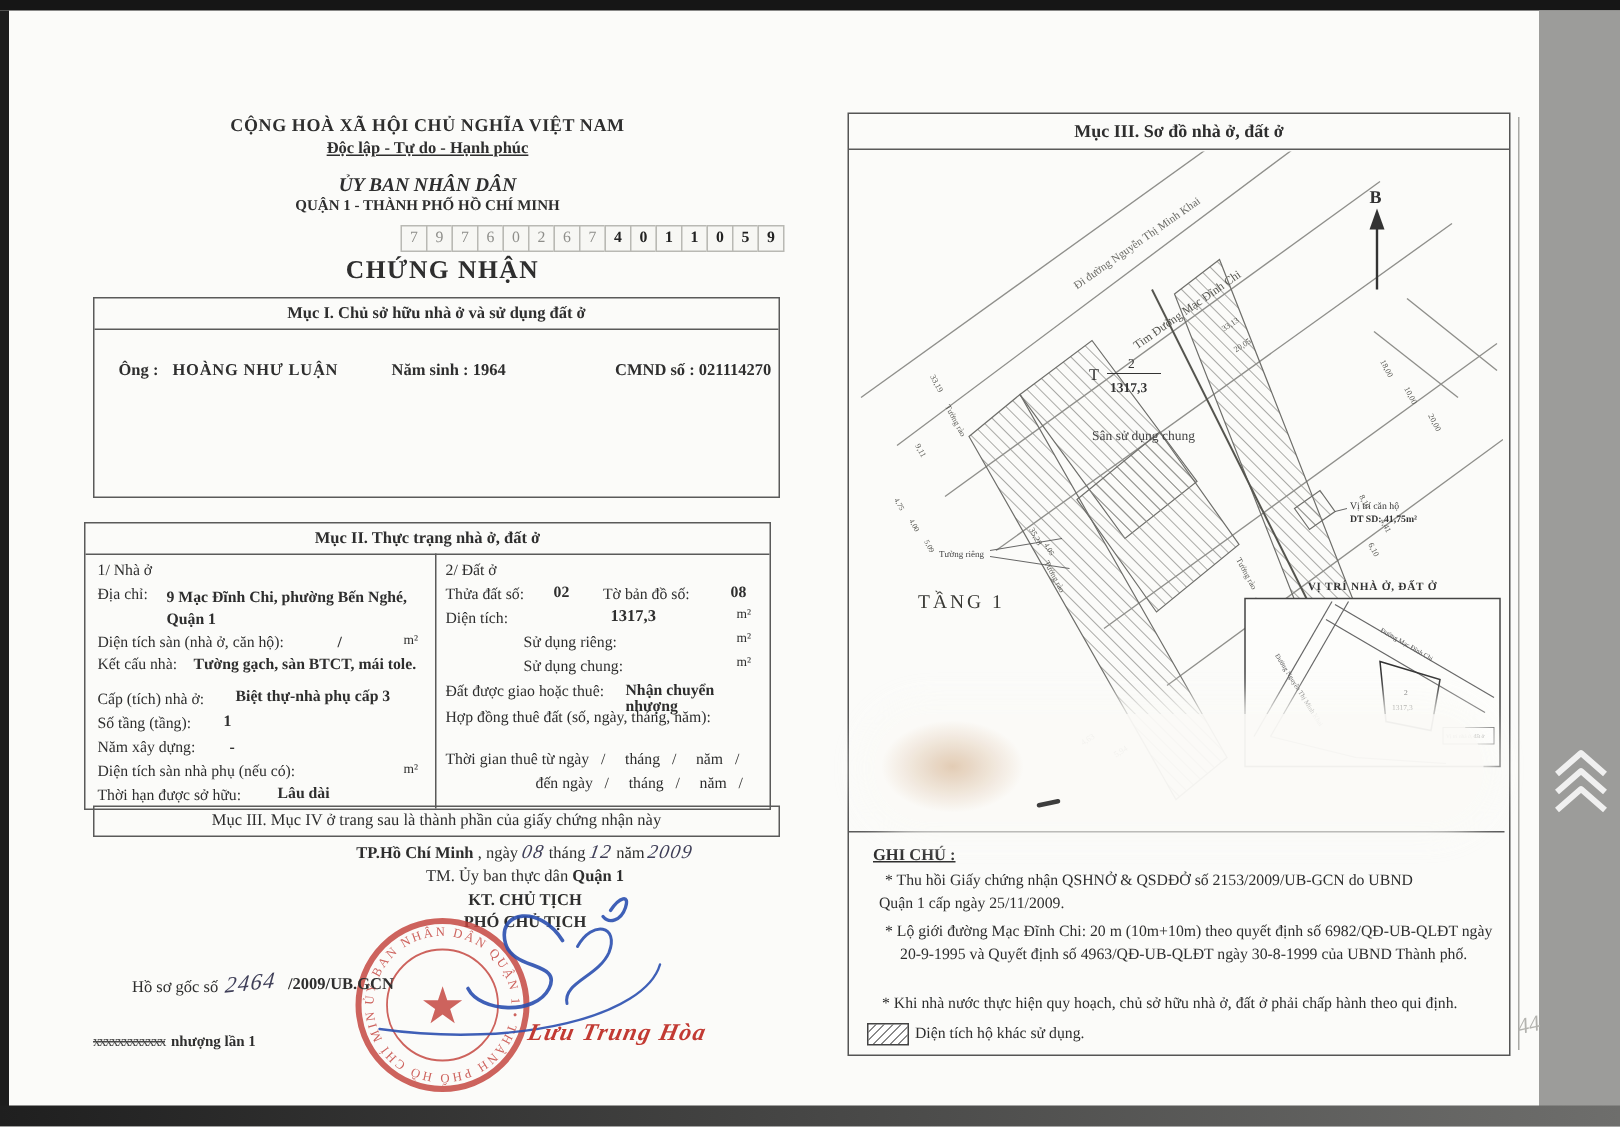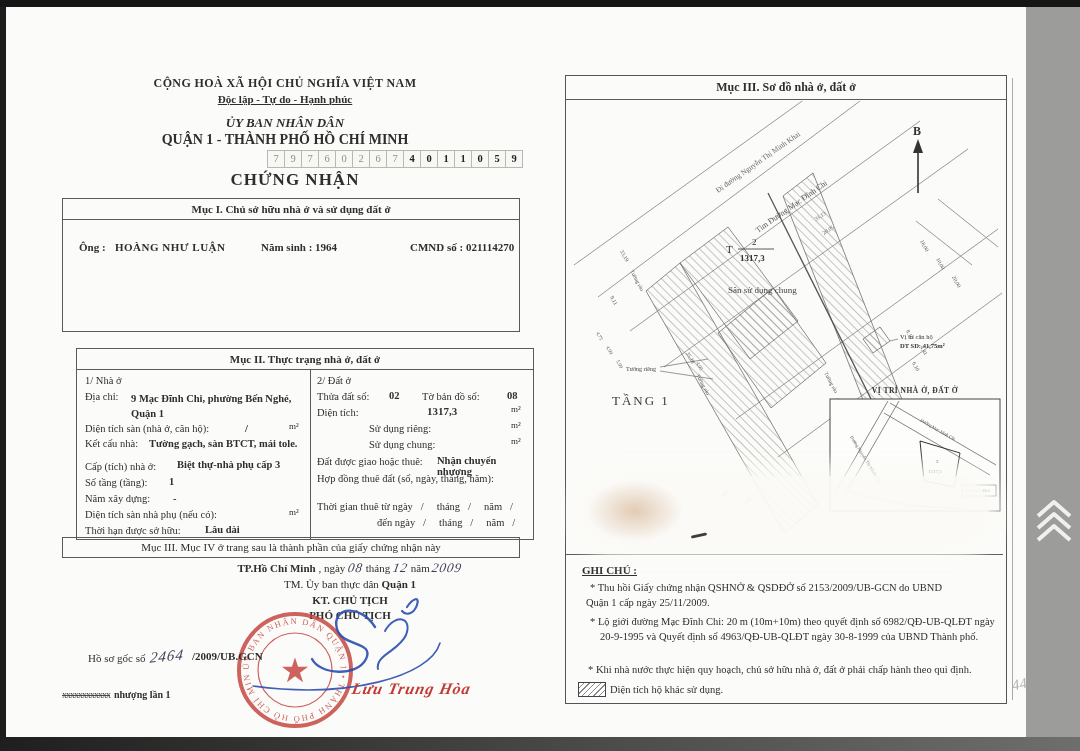--- a/index.html
+++ b/index.html
@@ -2,21 +2,21 @@
 <html><head>
 <meta charset="utf-8">
 <style>
   html,body{margin:0;padding:0;background:#777;}
   #canvas{position:relative;width:1080px;height:751px;background:#fbfbf9;overflow:hidden;
           font-family:"Liberation Serif","DejaVu Serif",serif;color:#2e2e2e;}
   .abs{position:absolute;}
   .b{font-weight:bold;}
   .ctr{text-align:center;}
   .fs9{font-size:9px;}.fs10{font-size:10px;}.fs105{font-size:10.5px;}.fs11{font-size:11px;}
-  .fs12{font-size:12px;}.fs13{font-size:13px;font-style:italic;}.fs14{font-size:14px;}.fs17{font-size:17px;}
+  .fs12{font-size:12px;}.fs13{font-size:13px;font-style:italic;}.fs14{font-size:10px;}.fs17{font-size:17px;}
   
   .bar-top{left:0;top:0;width:1080px;height:7px;background:#161616;}
   .bar-left{left:0;top:7px;width:6px;height:731px;background:#1d1d1d;}
   .zone-right{left:1026px;top:7px;width:54px;height:731px;background:#9c9c9a;}
   .bar-bottom{left:0;top:737px;width:1080px;height:14px;background:linear-gradient(90deg,#1f1f1f,#6e6e6c);}
   
   .box{border:1px solid #5a5a5a;}
   .strip{border-bottom:1px solid #5a5a5a;}
   .serial{display:flex;}
   .serial span{width:16px;height:16px;border:1px solid #b9b9b4;margin-left:-1px;
@@ -76,21 +76,21 @@
   <div class="abs ctr b fs17" style="left:80px;top:170px;width:430px;letter-spacing:1px;">CHỨNG NHẬN</div>
 
   <div class="abs box" style="left:62px;top:198px;width:456px;height:132px;">
     <div class="strip ctr b fs11" style="height:20px;line-height:20px;">Mục I. Chủ sở hữu nhà ở và sử dụng đất ở</div>
     <span class="abs fs11 b" style="left:16px;top:42px;">Ông :</span>
     <span class="abs fs11 b" style="left:52px;top:42px;letter-spacing:.5px;">HOÀNG NHƯ LUẬN</span>
     <span class="abs fs11 b" style="left:198px;top:42px;">Năm sinh : 1964</span>
     <span class="abs fs11 b" style="left:322px;top:42px;margin-left:25px;">CMND số : 021114270</span>
   </div>
 
-  <div class="abs box" style="left:76px;top:348px;width:456px;height:190px;">
+  <div class="abs box" style="left:56px;top:348px;width:456px;height:190px;">
     <div class="strip ctr b fs11" style="height:20px;line-height:20px;">Mục II. Thực trạng nhà ở, đất ở</div>
     <div class="abs" style="left:233px;top:20px;width:1px;height:170px;background:#5a5a5a;"></div>
 
     <span class="abs fs105" style="left:8px;top:26px;">1/ Nhà ở</span>
     <span class="abs fs105" style="left:8px;top:42px;">Địa chỉ:</span>
     <span class="abs fs105 b" style="left:54px;top:42px;width:172px;line-height:15px;">9 Mạc Đĩnh Chi, phường Bến Nghé, Quận 1</span>
     <span class="abs fs105" style="left:8px;top:74px;text-align:right;">Diện tích sàn (nhà ở, căn hộ):</span>
     <span class="abs fs105 b" style="left:168px;top:74px;">/</span>
     <span class="abs fs9" style="left:212px;top:72px;">m²</span>
     <span class="abs fs105" style="left:8px;top:89px;">Kết cấu nhà:</span>

